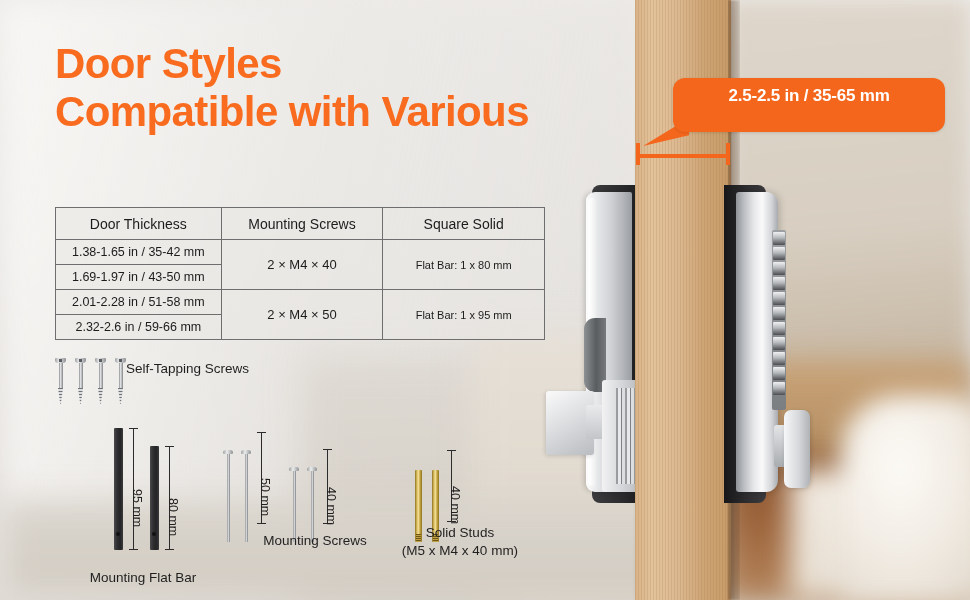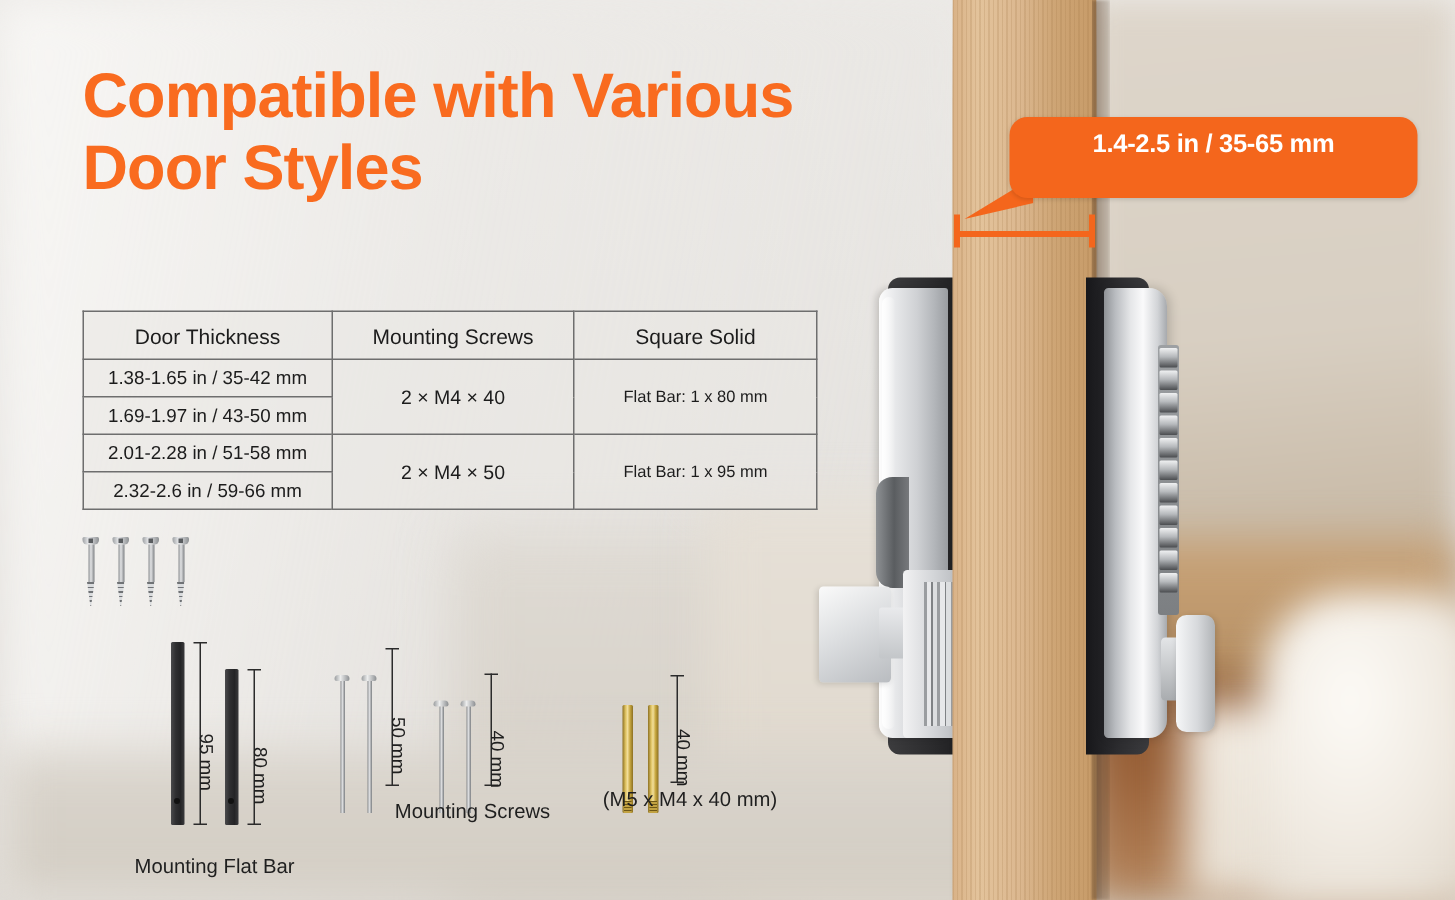--- a/index.html
+++ b/index.html
@@ -348,27 +348,27 @@
     <span></span>
       <span></span>
       <span></span>
       <span></span>
       <span></span>
   </div>
   <div class="knob-stem"></div>
   <div class="knob-disc"></div>
 
   <div class="headline">
+    <div>Door Styles</div>
     <div>Compatible with Various</div>
-    <div>Door Styles</div>
   </div>
 
   <div class="callout-tail"></div>
   <div class="callout">
-    <div class="l2">1.4-2.5 in / 35-65 mm</div>
+    <div class="l2">2.5-2.5 in / 35-65 mm</div>
   </div>
   <div class="meas">
     <div class="bar-h"></div>
     <div class="cap-l"></div>
     <div class="cap-r"></div>
   </div>
 
 
   <table class="spec-table">
     <thead>
@@ -416,20 +416,21 @@
           <i class="shank"></i>
           <i class="thread"></i>
         </div>
       <div class="tap-screw" style="left:60px">
           <i class="head"></i>
           <i class="shank"></i>
           <i class="thread"></i>
         </div>
     </div>
     <div class="tap-label">
+      <div>Self-Tapping Screws</div>
     </div>
 
     <div class="flat-bars" style="width:130px;height:130px">
       <div class="bar bar-95"></div>
       <div class="dim" style="left:24px; top:8px; height:122px;">
         <div class="cap-t"></div>
           <div class="line"></div>
           <div class="cap-b"></div>
         <div class="dtext">95 mm</div>
       </div>
@@ -479,17 +480,18 @@
       <div class="stud" style="left:0px;  height:72px;"></div>
       <div class="stud" style="left:17px; height:72px;"></div>
       <div class="dim" style="left:32px; top:0px; height:72px;">
         <div class="cap-t"></div>
           <div class="line"></div>
           <div class="cap-b"></div>
         <div class="dtext">40 mm</div>
       </div>
     </div>
     <div class="part-caption" style="left:375px; top:172px; width:170px;">
+      <div>Solid Studs</div>
       <div>(M5 x M4 x 40 mm)</div>
     </div>
 
   </div>
 </div>
 
 </body></html>

